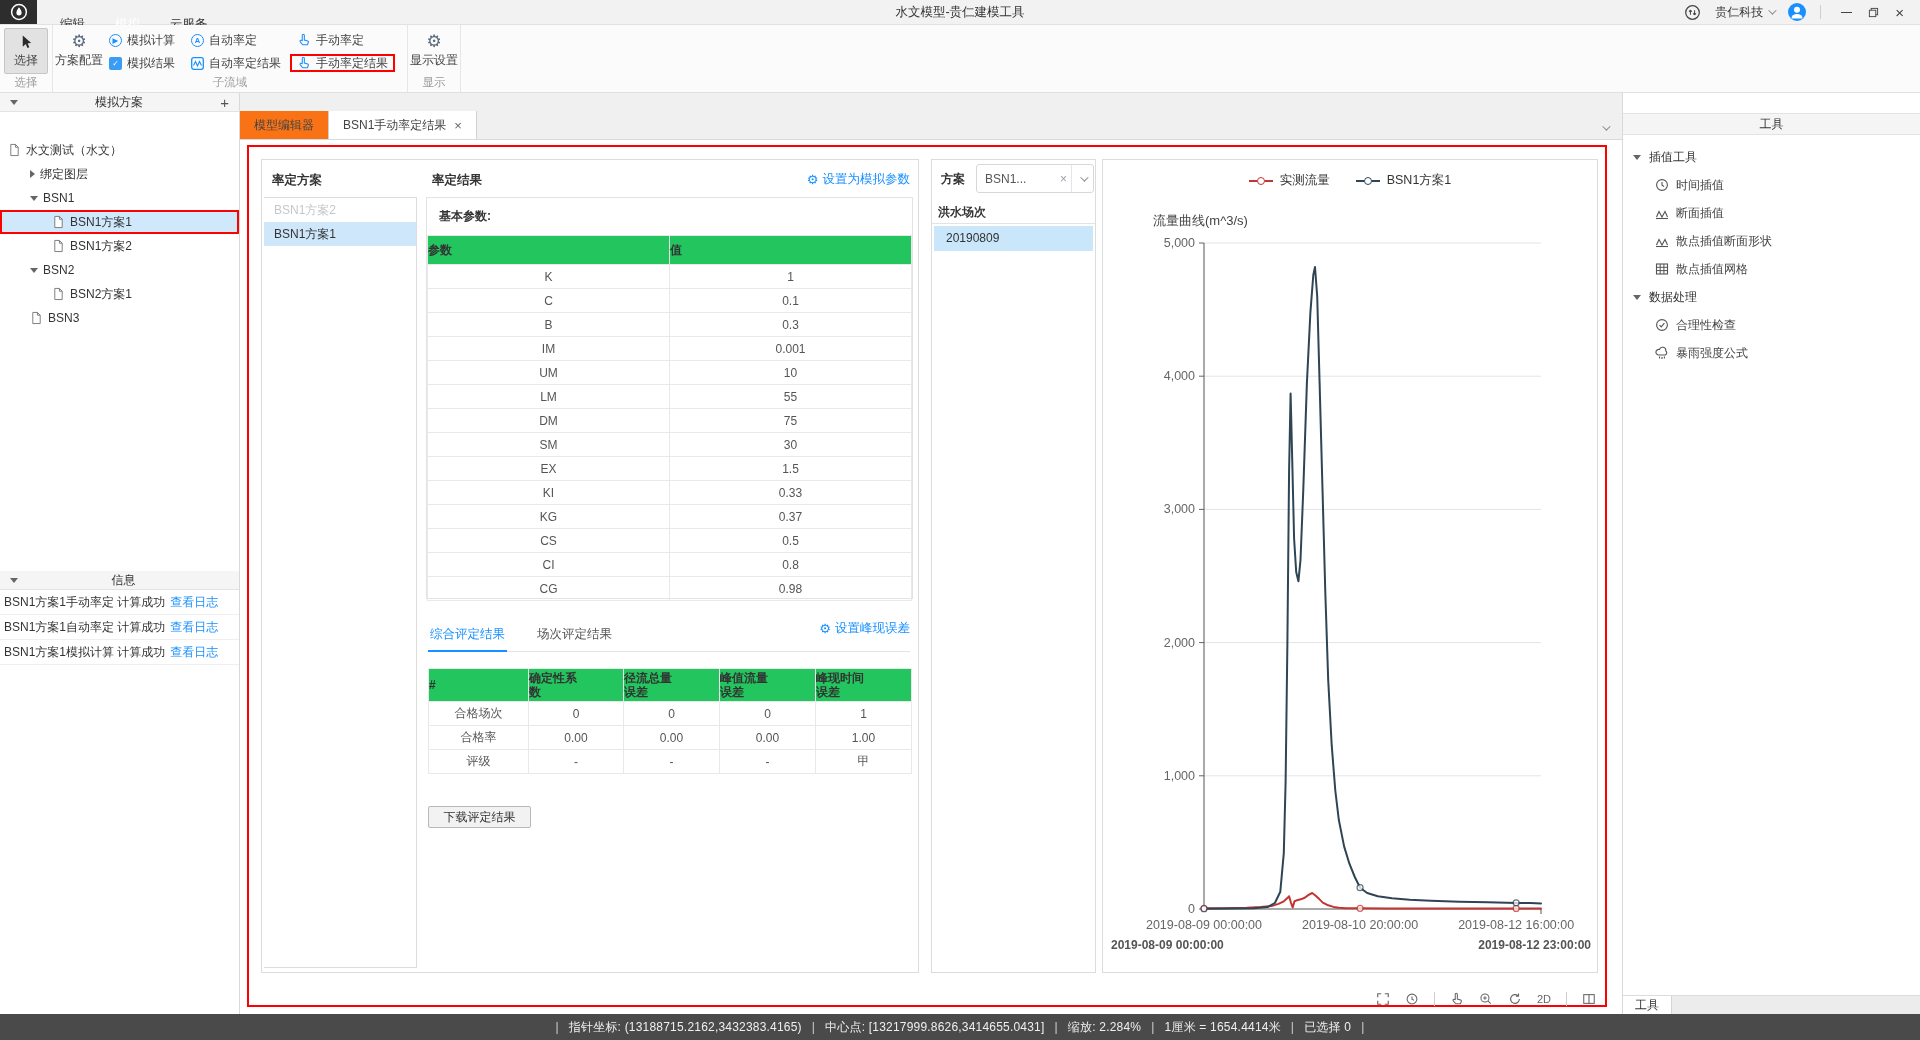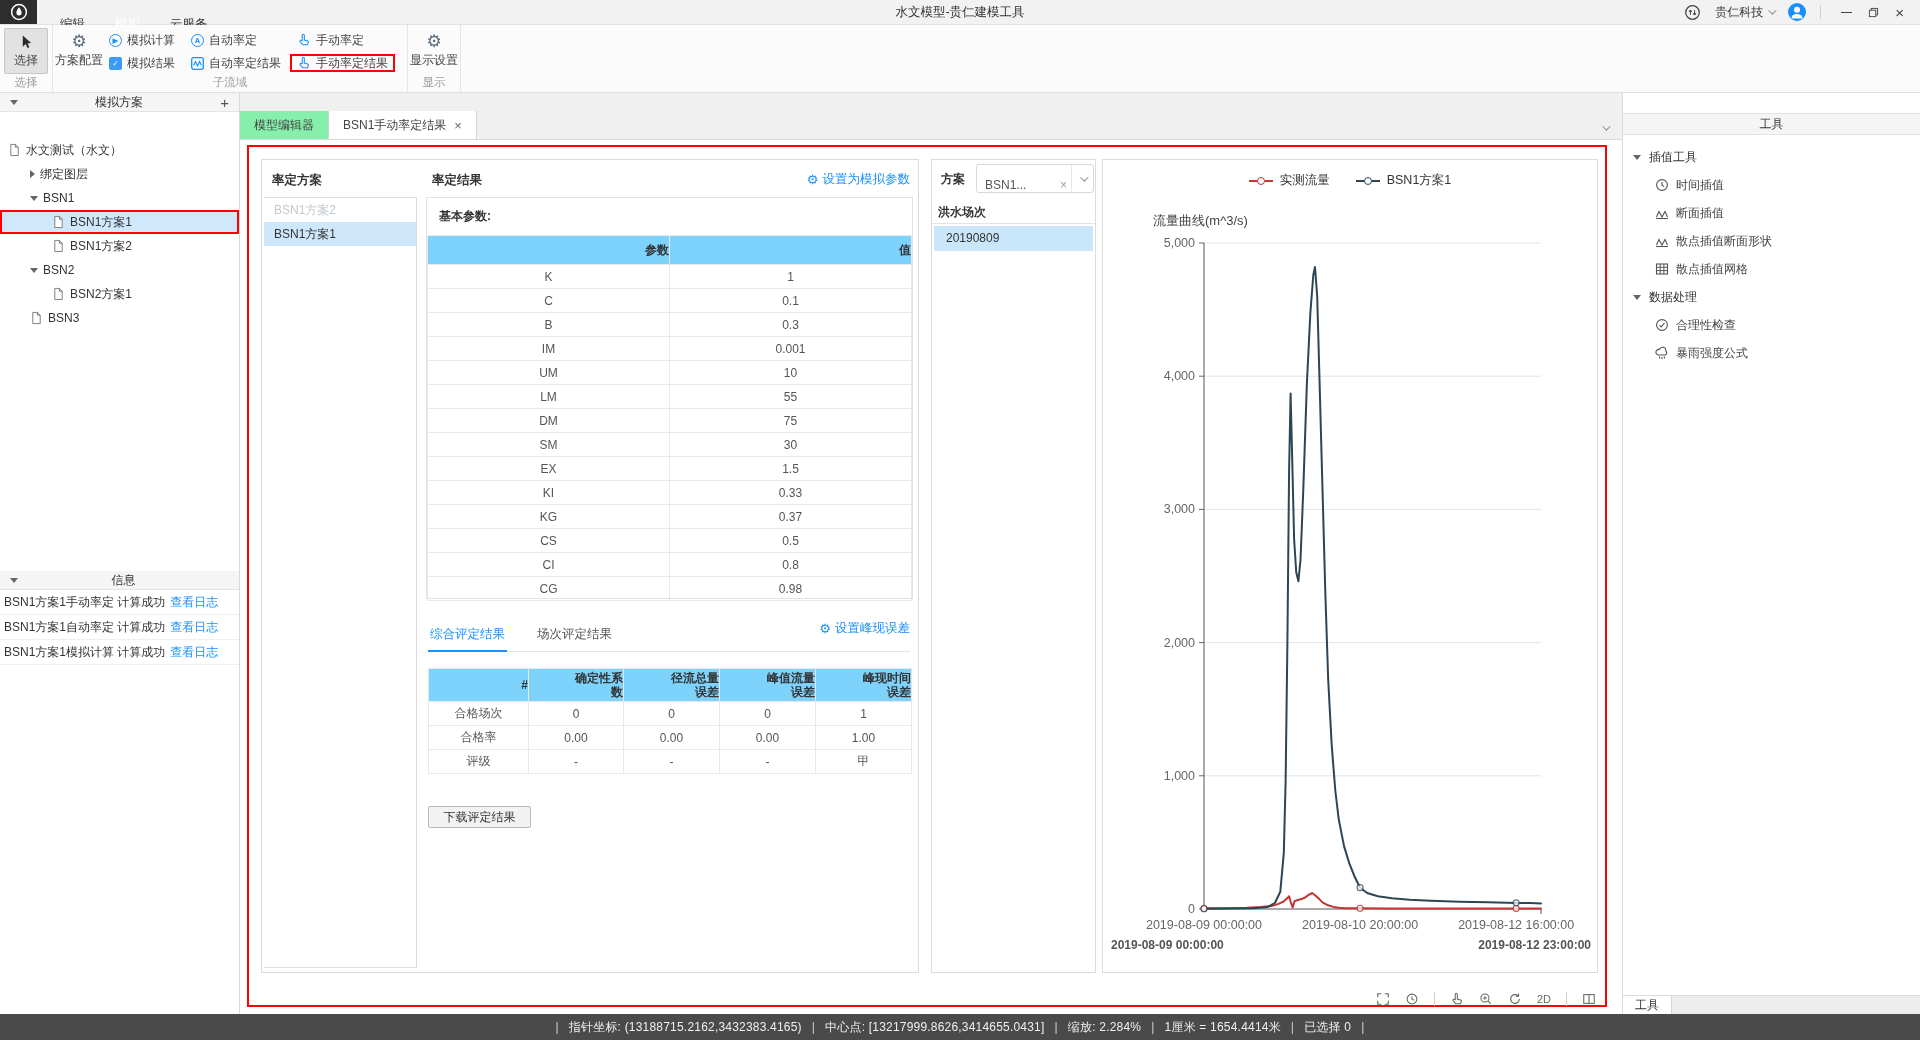--- a/index.html
+++ b/index.html
@@ -49,56 +49,56 @@
   .tree-row { height:24px; display:flex; align-items:center; gap:5px; font-size:12px; color:#333; }
   .tree-row.selected { background:#cfe8fc; outline:2px solid #fe0000; outline-offset:-2px; }
   .info-panel { position:absolute; left:0; top:478px; width:239px; }
   .info-row { height:25px; display:flex; align-items:center; padding:0 4px; border-bottom:1px solid #efefef; font-size:12px; white-space:nowrap; overflow:hidden; }
   .link { color:#1890ff; }
   .info-row .link { margin-left:5px; }
 
   
   .center { position:absolute; left:240px; top:93px; width:1382px; height:921px; }
   .tabbar { height:47px; background:#f0f0f0; border-bottom:1px solid #d9d9d9; display:flex; align-items:flex-end; position:relative; }
-  .tab { height:28px; display:flex; align-items:center; padding:0 14px; gap:8px; font-size:12px; color:#444; background:#86efac; border-right:1px solid #d2d2d2; }
+  .tab { height:28px; display:flex; align-items:center; padding:0 14px; gap:8px; font-size:12px; color:#444; background:#f97316; border-right:1px solid #d2d2d2; }
   .tab.active { background:#fff; }
   .tab .tab-close { color:#666; font-size:13px; }
   .tabbar-chev { position:absolute; right:14px; bottom:8px; }
   .content { position:absolute; left:0; top:47px; width:1382px; height:874px; background:#fff; }
   .annotation-main { position:absolute; left:7px; top:5px; width:1360px; height:862px; border:2px solid #fe0000; pointer-events:none; z-index:6; }
 
   .panelA { position:absolute; left:21px; top:19px; width:658px; height:814px; border:1px solid #dcdcdc; }
   .pa-title { position:absolute; left:10px; top:12px; color:#333; font-weight:bold; font-size:12.5px; }
   .pa-title2 { position:absolute; left:170px; top:12px; color:#333; font-weight:bold; font-size:12.5px; }
   .blue-action { position:absolute; right:8px; top:11px; display:flex; align-items:center; gap:4px; color:#1890ff; font-size:12.5px; }
   .gear-small { font-size:13px; color:#1890ff; line-height:1; }
   .calib-list { position:absolute; left:2px; top:37px; width:153px; height:771px; border:1px solid #ddd; border-left:none; }
   .calib-item { height:24px; line-height:24px; padding-left:10px; color:#333; }
   .calib-item.disabled { color:#c3c8cd; }
   .calib-item.selected { background:#cfe7fb; }
   .params-box { position:absolute; left:164px; top:37px; width:487px; height:402px; border:1px solid #e3e3e3; }
   .params-label { height:37px; line-height:37px; padding-left:12px; font-weight:bold; color:#333; }
   table.grid { width:100%; border-collapse:collapse; table-layout:fixed; }
-  table.grid th { background:#7dd3fc; border:1px solid #e8e8e8; font-weight:bold; color:#333; text-align:right; }
+  table.grid th { background:#22c55e; border:1px solid #e8e8e8; font-weight:bold; color:#333; text-align:left; }
   table.grid td { border:1px solid #e8e8e8; color:#555; text-align:center; }
   .params-box th { height:29px; }
   .params-box td { height:24px; }
   .eval-tabs { position:absolute; left:166px; top:462px; right:8px; height:30px; border-bottom:1px solid #e3e3e3; display:flex; gap:28px; }
   .eval-tab { padding:4px 2px; font-size:12.5px; color:#555; position:relative; }
   .eval-tab.active { color:#1890ff; }
   .eval-tab.active::after { content:""; position:absolute; left:0; right:0; bottom:-1px; height:2px; background:#1890ff; }
   .eval-action { position:absolute; right:8px; top:460px; display:flex; align-items:center; gap:4px; color:#1890ff; font-size:12.5px; }
   .eval-table-wrap { position:absolute; left:166px; top:508px; width:483px; }
   .eval-table-wrap th { height:33px; white-space:pre-line; line-height:1.2; font-size:12px; }
   .eval-table-wrap td { height:24px; }
   .download-btn { position:absolute; left:166px; top:646px; width:103px; height:22px; background:#f2f2f2; border:1px solid #b8b8b8; border-radius:2px; color:#333; font-size:12px; display:flex; align-items:center; justify-content:center; }
 
   .panelB { position:absolute; left:691px; top:19px; width:165px; height:814px; border:1px solid #dcdcdc; }
   .pb-plan-label { position:absolute; left:9px; top:11px; font-weight:bold; color:#333; }
-  .dropdown { position:absolute; left:44px; top:4px; width:118px; height:29px; border:1px solid #d5d9de; border-radius:3px; display:flex; align-items:flex-end; background:#fff; }
+  .dropdown { position:absolute; left:44px; top:4px; width:118px; height:29px; border:1px solid #d5d9de; border-radius:3px; display:flex; align-items:center; background:#fff; }
   .dd-text { flex:1; padding-left:8px; color:#555; white-space:nowrap; overflow:hidden; }
   .dd-clear { color:#9aa0a6; font-size:12px; padding:0 4px; }
   .dd-arrow { width:22px; align-self:stretch; border-left:1px solid #e2e5e9; display:flex; align-items:center; justify-content:center; }
   .pb-flood-label { position:absolute; left:6px; top:44px; font-weight:bold; color:#333; }
   .flood-list { position:absolute; left:0; top:63px; width:163px; bottom:0; border-top:1px solid #e3e3e3; }
   .flood-item { height:25px; line-height:25px; padding-left:12px; margin:2px; color:#333; }
   .flood-item.selected { background:#c9e6fa; }
 
   .panelC { position:absolute; left:862px; top:19px; width:496px; height:814px; border:1px solid #dcdcdc; }
   .chart-legend { position:absolute; left:0; right:0; top:12px; display:flex; justify-content:center; gap:26px; }

